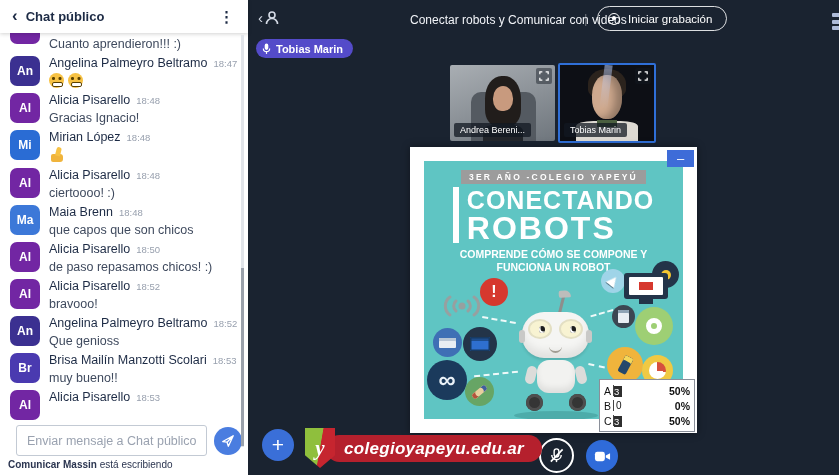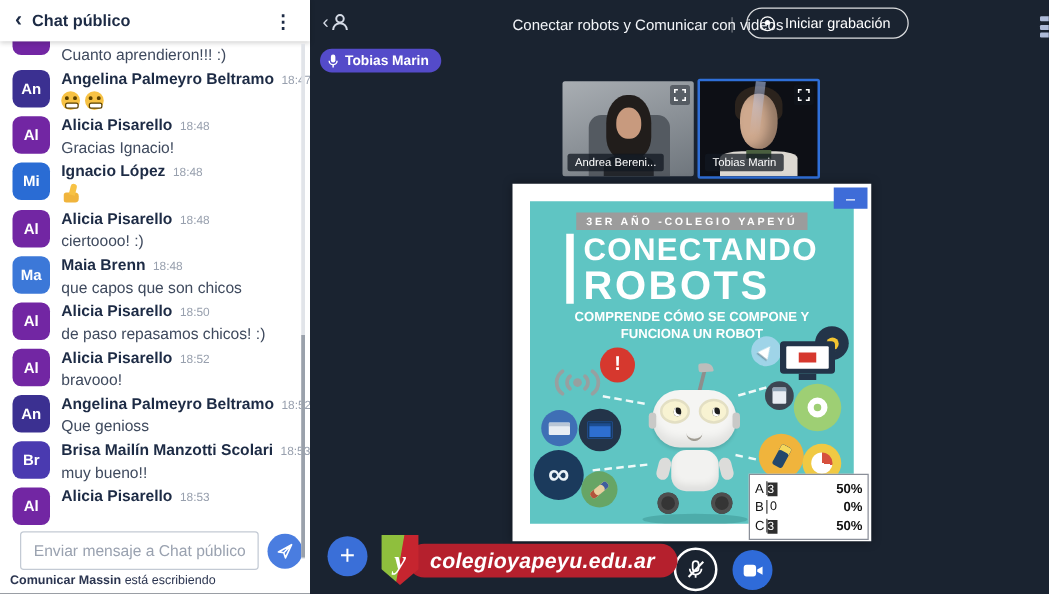--- a/index.html
+++ b/index.html
@@ -14,21 +14,21 @@
   .chat-title { font-size:13px; font-weight:700; color:#1d2b45; }
   .dots { margin-left:auto; font-size:15px; font-weight:700; color:#1d2b45; letter-spacing:0; cursor:pointer; padding:0 4px; }
 
   .messages { flex:1; overflow:hidden; padding:0 16px 0 10px; position:relative; }
   .msg { display:flex; margin-top:4px; }
   .msg.partial { margin-top:-19px; }
   .msg.partial .msg-body { padding-top:20px; }
   .avatar { width:30px; height:30px; border-radius:7px; color:#fff; font-size:12px; font-weight:700; display:flex; align-items:center; justify-content:center; flex:none; margin-right:9px; }
   .msg-body { min-width:0; }
   .msg-head { display:flex; align-items:baseline; gap:6px; white-space:nowrap; }
-  .msg-name { font-weight:700; font-size:12.5px; line-height:15px; color:#1d2b45; }
+  .msg-name { font-weight:400; font-size:12.5px; line-height:15px; color:#1d2b45; }
   .msg-time { font-size:9.5px; color:#98a0ae; }
   .msg-text { font-size:12.5px; line-height:16px; margin-top:2px; color:#3f4a5e; }
 
   .emoji { display:inline-block; width:15px; height:15px; border-radius:50%; background:#f7c244; position:relative; margin-right:4px; vertical-align:-3px; }
   .emoji.grimace::before { content:""; position:absolute; left:3px; top:4px; width:2.5px; height:2.5px; border-radius:50%; background:#5a4000; box-shadow:6.5px 0 0 #5a4000; }
   .emoji.grimace::after { content:""; position:absolute; left:2.5px; top:8.5px; width:9px; height:3.5px; background:#fff; border:1px solid #5a4000; border-radius:2px; }
   .emoji.thumbsup { background:transparent; border-radius:0; width:16px; height:16px; }
   .emoji.thumbsup::before { content:""; position:absolute; left:2px; top:7px; width:12px; height:8px; background:#f0b43c; border-radius:2px 3px 3px 2px; }
   .emoji.thumbsup::after { content:""; position:absolute; left:7px; top:0; width:4.5px; height:9px; background:#f7c244; border-radius:3px 3px 0 0; transform:rotate(14deg); }
 
@@ -188,21 +188,21 @@
               <span class="msg-name">Alicia Pisarello</span>
               <span class="msg-time">18:48</span>
             </div>
             <div class="msg-text">Gracias Ignacio!</div>
           </div>
         </div>
         <div class="msg">
           <div class="avatar" style="background: rgb(42, 108, 212);">Mi</div>
           <div class="msg-body">
             <div class="msg-head">
-              <span class="msg-name">Ignacio López</span>
+              <span class="msg-name">Mirian López</span>
               <span class="msg-time">18:48</span>
             </div>
             <div class="msg-text"><span class="emoji thumbsup"></span></div>
           </div>
         </div>
         <div class="msg">
           <div class="avatar" style="background: rgb(114, 38, 163);">Al</div>
           <div class="msg-body">
             <div class="msg-head">
               <span class="msg-name">Alicia Pisarello</span>

